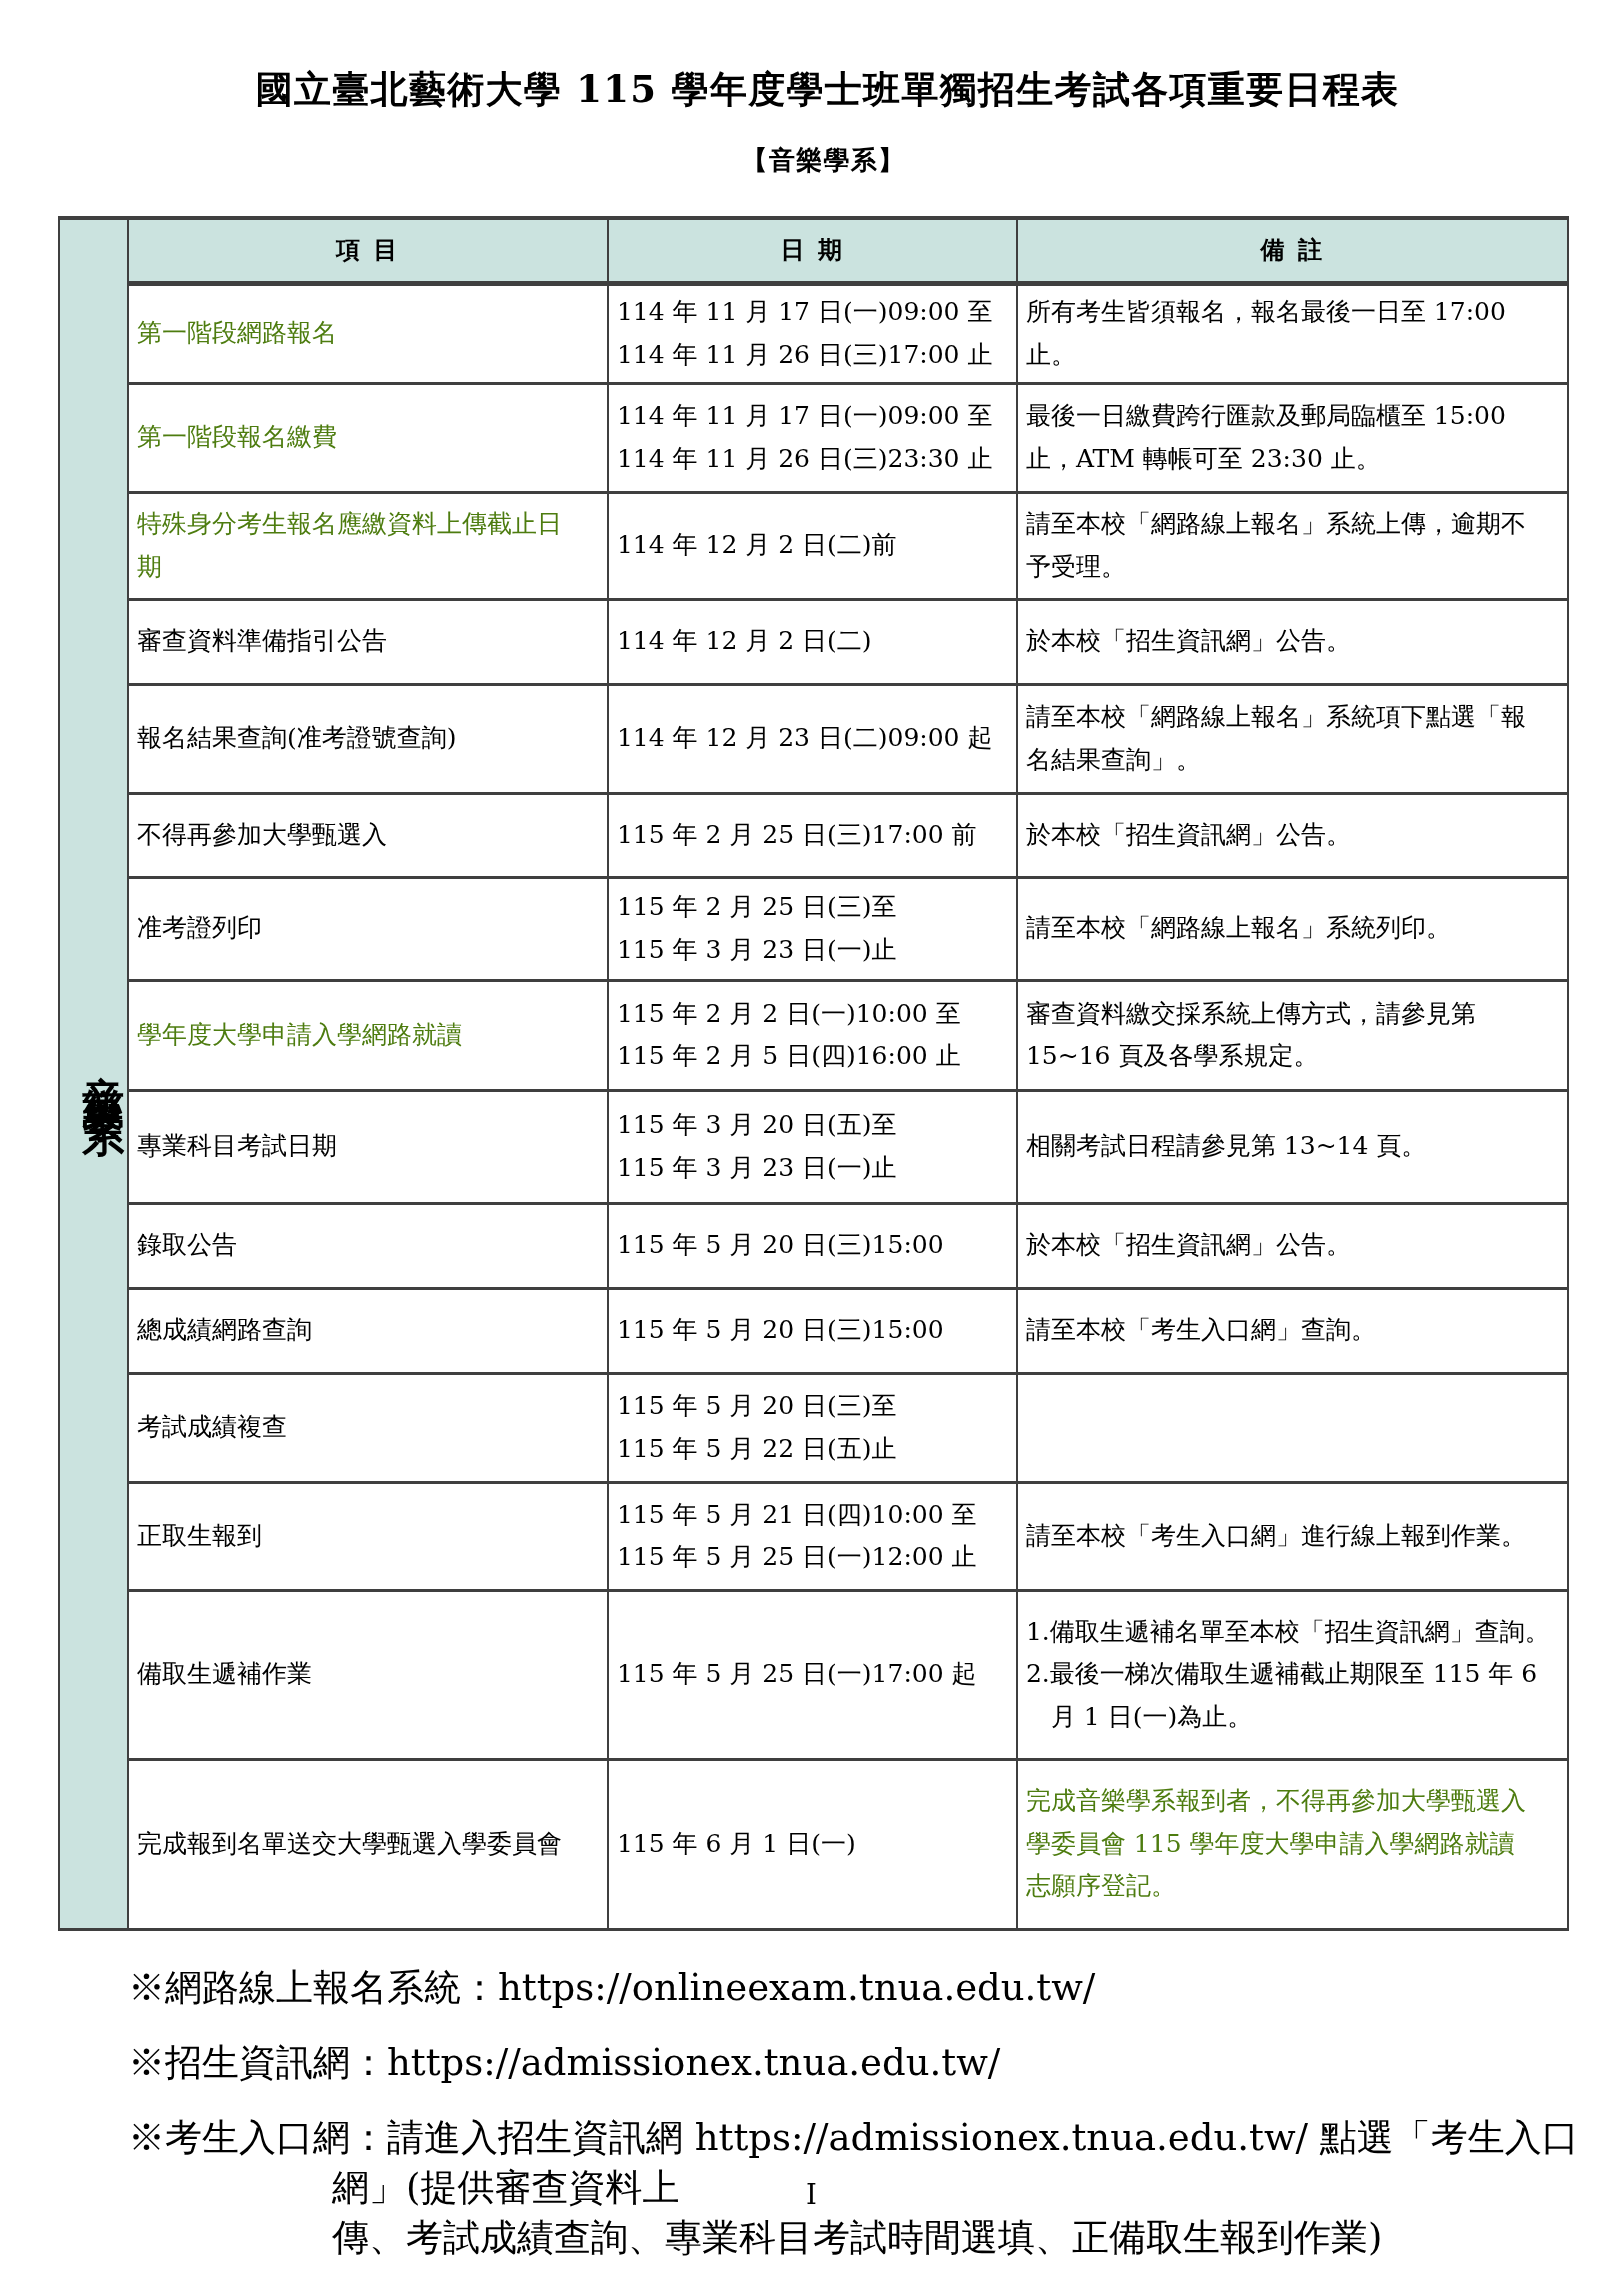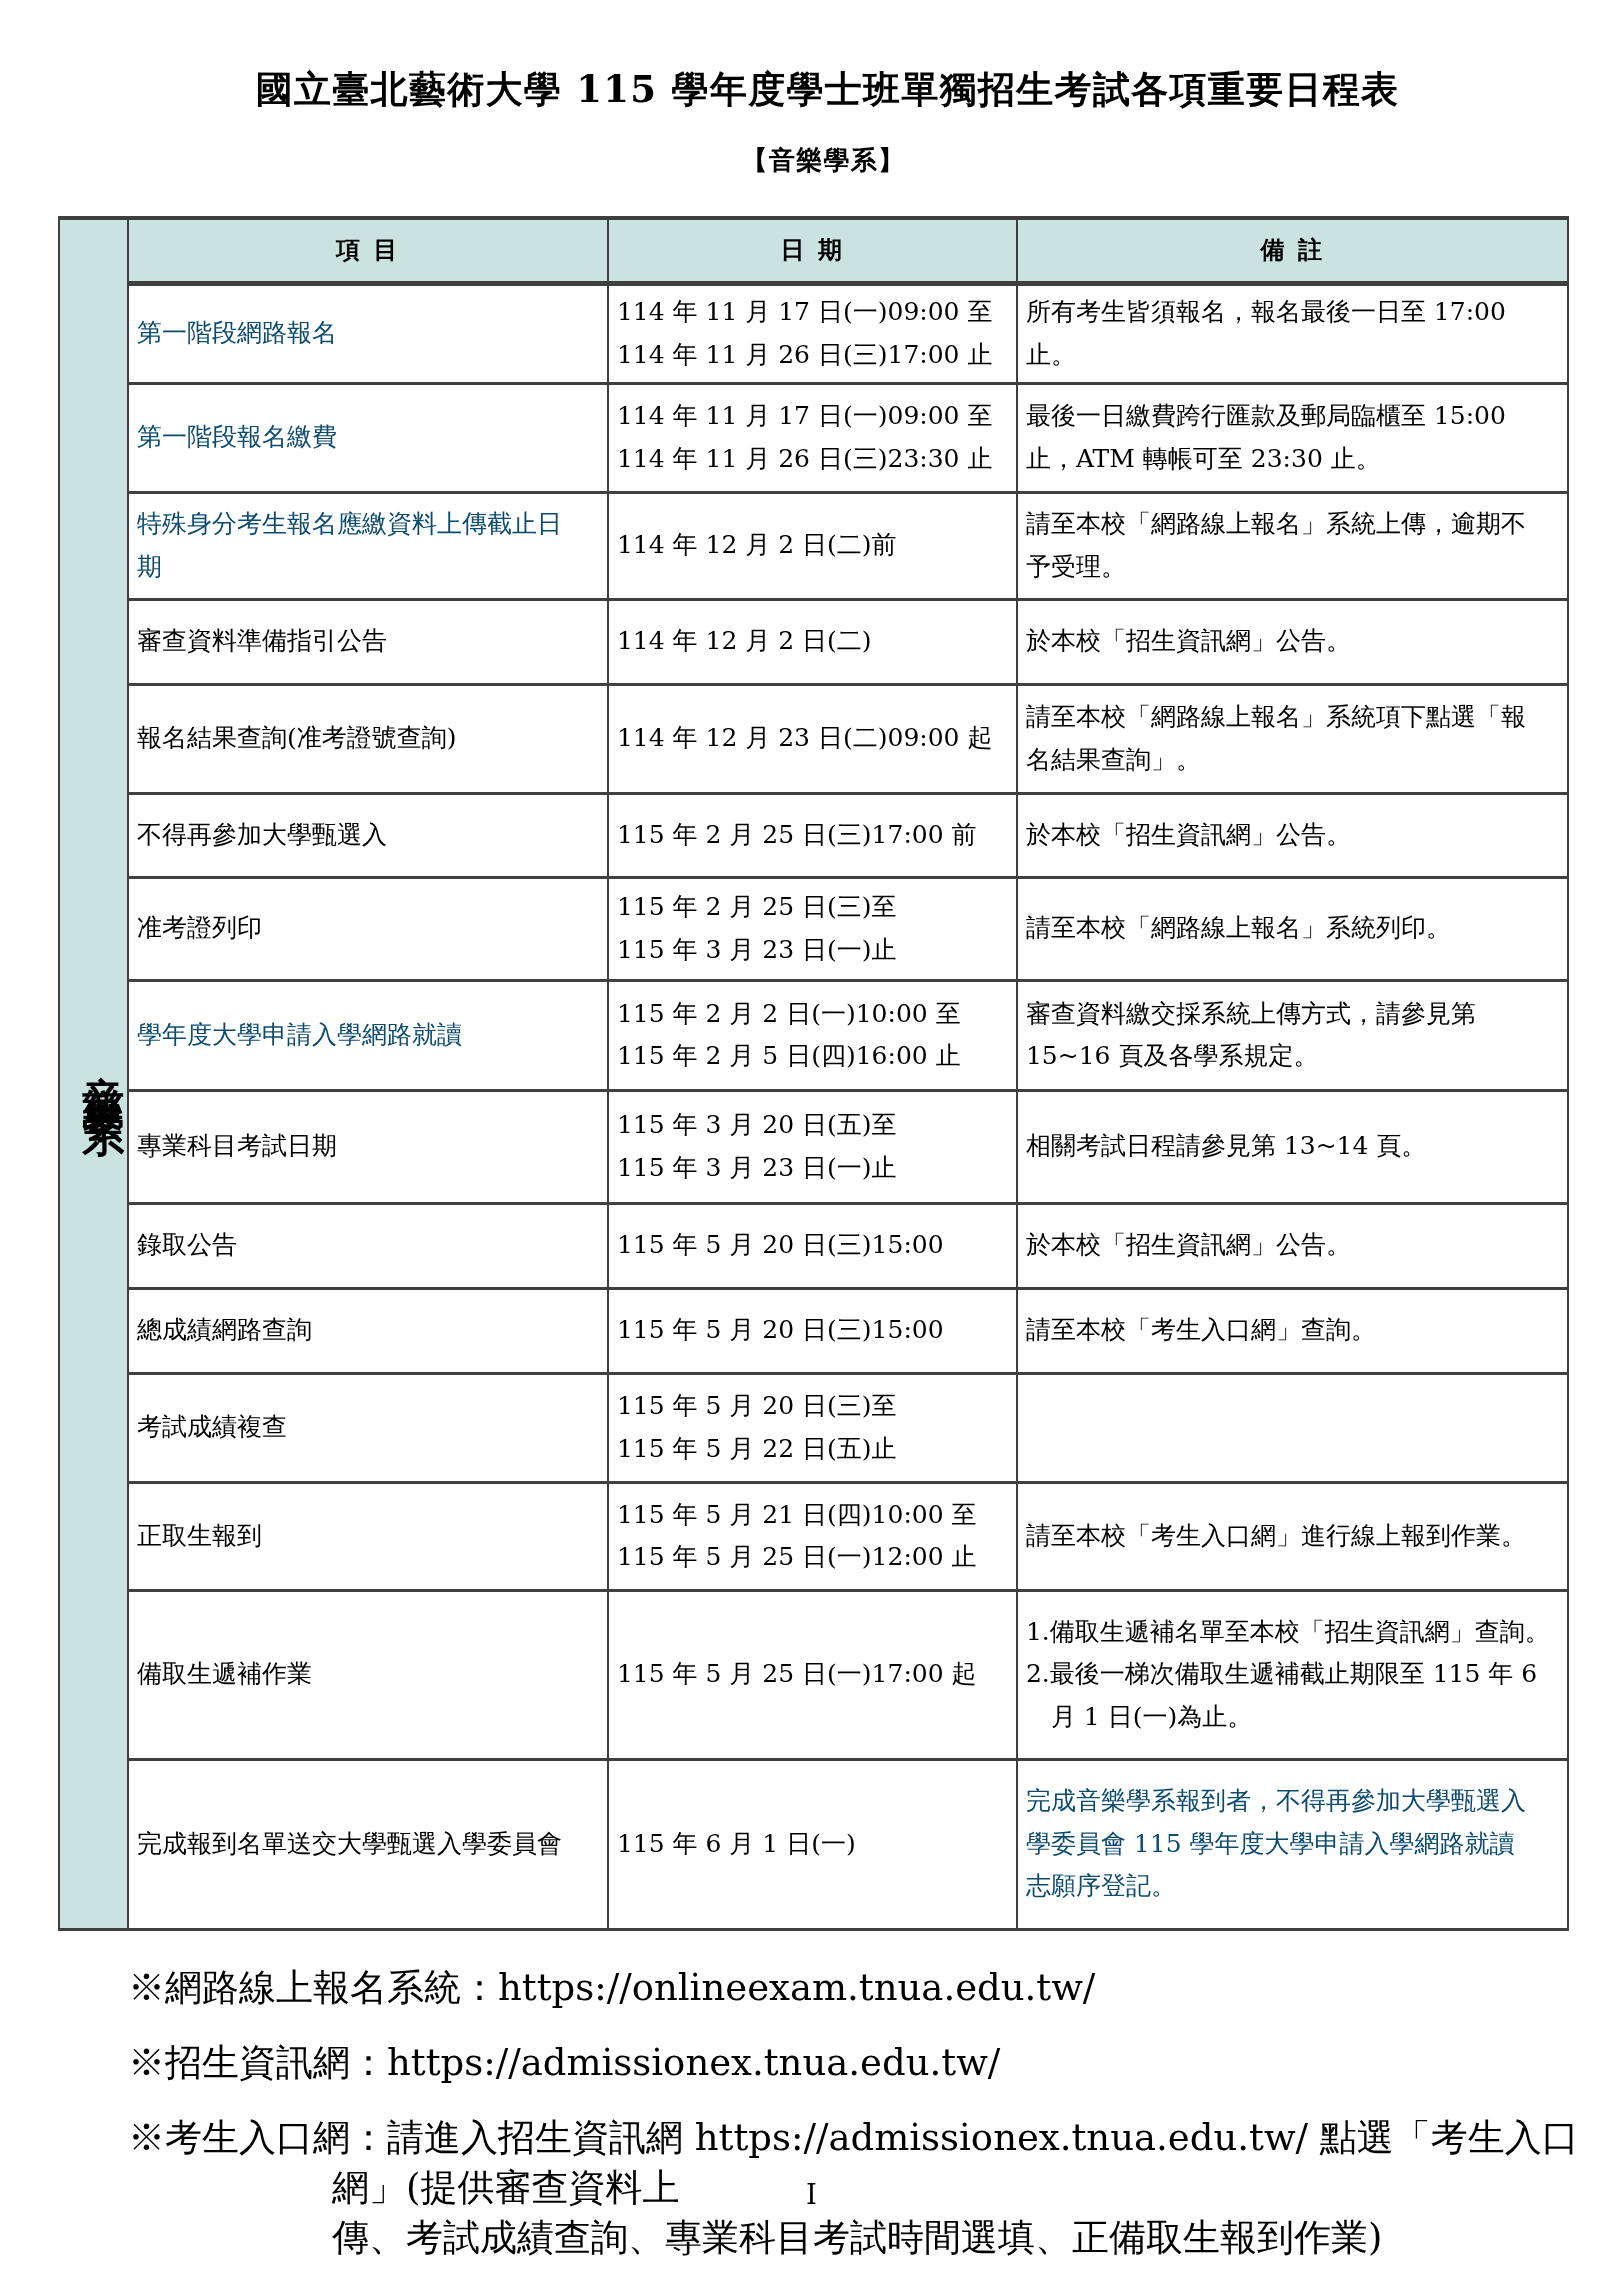--- a/index.html
+++ b/index.html
@@ -45,21 +45,21 @@
     text-align:center;padding:0;
   }
   .vtext{
     writing-mode:vertical-rl;text-orientation:upright;
     font-size:42px;font-weight:bold;letter-spacing:13px;
     margin:0 auto;display:inline-block;
   }
   td.c-item{text-align:left;}
   td.c-date{text-align:left;}
   td.c-note{text-align:left;padding-right:5.2px;}
-  .red{color:#0c4a6e;}
+  .red{color:#4d7c0f;}
   .footnotes{
     position:absolute;left:128px;top:1963px;width:1469px;
     font-size:37px;line-height:1.35;
   }
   .footnote{white-space:pre-line;margin-bottom:25px;}
   .footnote.hang{padding-left:204px;text-indent:-204px;}
   .page-number{
     position:absolute;top:2178px;left:0;width:100%;
     text-align:center;font-size:27.5px;
   }

